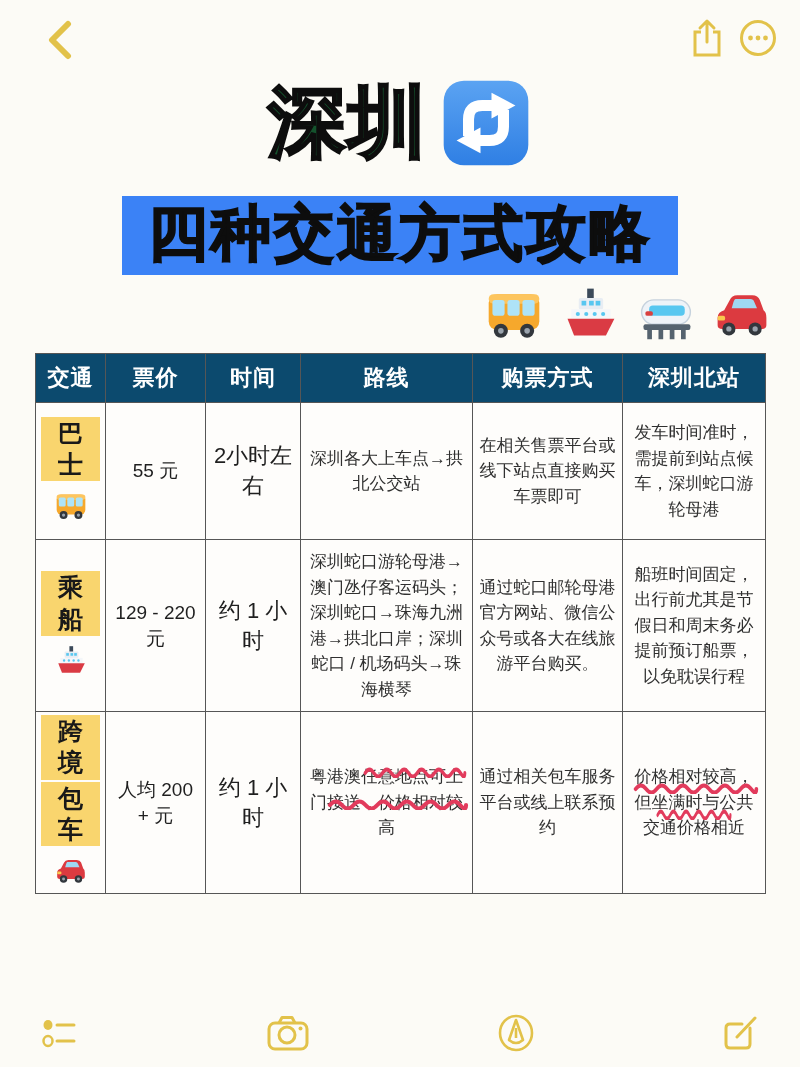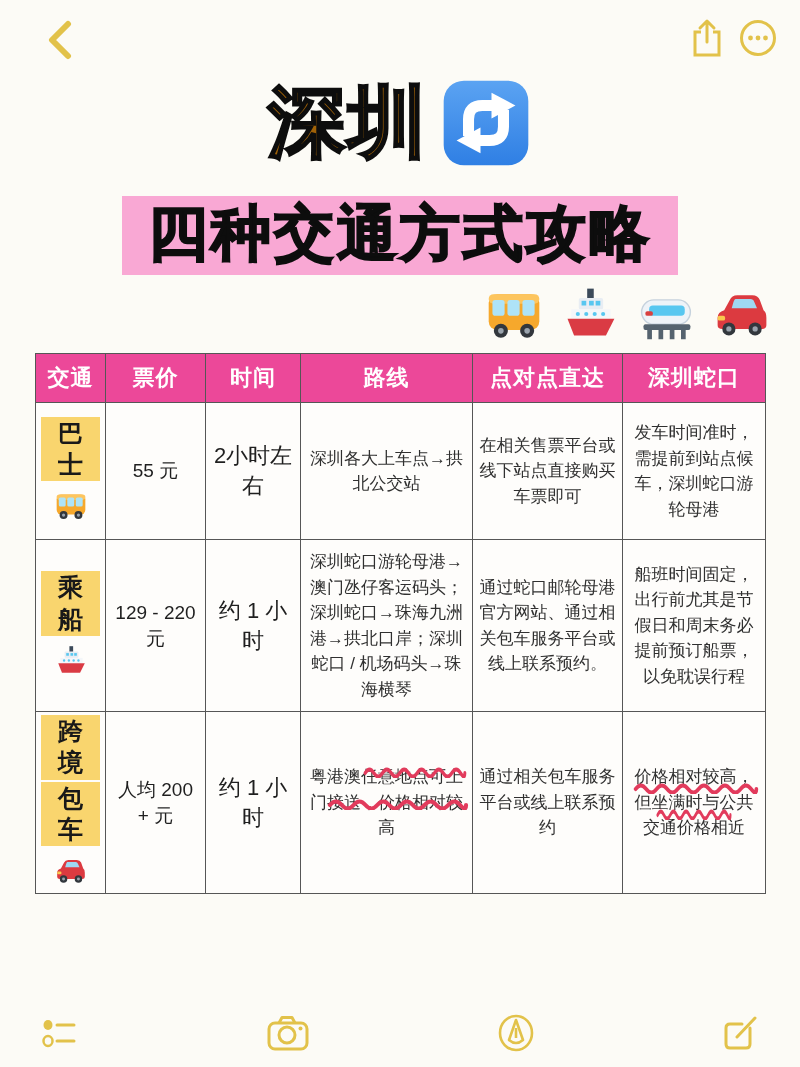--- a/index.html
+++ b/index.html
@@ -16,28 +16,28 @@
   .back-btn{position:absolute;left:44px;top:20px;width:30px;height:40px;cursor:pointer;}
   .top-right{position:absolute;right:22px;top:18px;display:flex;gap:14px;align-items:center;}
   .gold-ic{display:block;}
 
   
   .title-row{
     position:absolute;top:76px;left:0;right:0;
     display:flex;align-items:center;justify-content:center;gap:12px;
   }
   .title-text{
-    font-size:78px;font-weight:900;color:#a16207;letter-spacing:2px;
+    font-size:78px;font-weight:900;color:#14532d;letter-spacing:2px;
     -webkit-text-stroke:2.5px #0d0d0d;line-height:1.2;
   }
   .swap-emoji{width:92px;height:92px;display:block;}
 
   .subtitle-wrap{position:absolute;top:196px;left:0;right:0;text-align:center;}
   .subtitle-band{
-    display:inline-block;background:#f9a8d4;padding:6px 26px 10px 26px;
+    display:inline-block;background:#3b82f6;padding:6px 26px 10px 26px;
     font-size:60px;font-weight:900;color:#0d0d0d;letter-spacing:3px;
     -webkit-text-stroke:2px #0d0d0d;line-height:1.05;
   }
 
   
   .emoji-strip{
     position:absolute;top:283px;right:28px;display:flex;gap:16px;align-items:flex-end;
   }
   .emoji-strip svg{width:60px;height:60px;display:block;}
 
@@ -45,21 +45,21 @@
   .ttable{
     position:absolute;left:35px;top:353px;width:730px;
     border-collapse:collapse;table-layout:fixed;
     background:#fefdfb;
   }
   .ttable td,.ttable th{
     border:1.6px solid #565656;text-align:center;vertical-align:middle;
     padding:2px 5px;word-break:break-all;
   }
   .ttable th{
-    background:#ec4899;color:#ffffff;font-size:22px;font-weight:700;
+    background:#0c4a6e;color:#ffffff;font-size:22px;font-weight:700;
     height:44px;letter-spacing:1px;
   }
   .small-cell{font-size:17px;line-height:1.5;color:#303030;}
   .price-cell{font-size:19px;color:#1f1f1f;line-height:1.35;}
   .time-cell{font-size:22px;color:#1f1f1f;}
   .mode-cell{position:relative;}
   .mode-hl{
     display:inline-block;background:#f9d56e;color:#191919;
     font-size:25px;font-weight:900;padding:1px 5px;line-height:1.25;margin:1px 0;
   }
@@ -194,22 +194,22 @@
       <col style="width:172px">
         <col style="width:150px">
         <col style="width:143px">
     </colgroup>
     <tbody>
         <tr>
       <th>交通</th>
       <th>票价</th>
       <th>时间</th>
       <th>路线</th>
-      <th>点对点直达</th>
-      <th>深圳蛇口</th>
+      <th>购票方式</th>
+      <th>深圳北站</th>
     </tr>
 
     <tr style="height:137px;">
       <td class="mode-cell">
         <span class="mode-hl">巴士</span>
         <div class="mode-icon"><svg>
                 <use href="#sym-bus"></use>
               </svg></div>
       </td>
       <td class="price-cell">55 元</td>
@@ -222,21 +222,21 @@
     <tr style="height:172px;">
       <td class="mode-cell">
         <span class="mode-hl">乘船</span>
         <div class="mode-icon"><svg>
                 <use href="#sym-ship"></use>
               </svg></div>
       </td>
       <td class="price-cell">129 - 220 元</td>
       <td class="time-cell">约 1 小时</td>
       <td class="small-cell">深圳蛇口游轮母港→澳门氹仔客运码头；深圳蛇口→珠海九洲港→拱北口岸；深圳蛇口 / 机场码头→珠海横琴</td>
-      <td class="small-cell">通过蛇口邮轮母港官方网站、通过相关包车服务平台或线上联系预约。</td>
+      <td class="small-cell">通过蛇口邮轮母港官方网站、微信公众号或各大在线旅游平台购买。</td>
       <td class="small-cell">船班时间固定，出行前尤其是节假日和周末务必提前预订船票，以免耽误行程</td>
     </tr>
 
 
     <tr style="height:114px;">
       <td class="mode-cell">
         <span class="mode-hl">跨境</span><br>
         <span class="mode-hl">包车</span>
         <div class="mode-icon"><svg>
                 <use href="#sym-car"></use>

